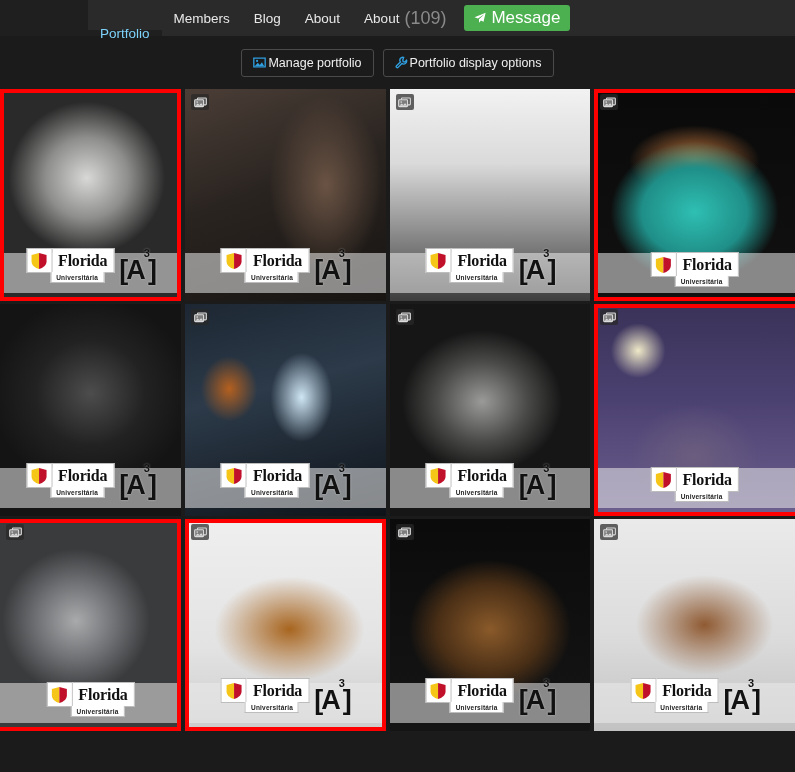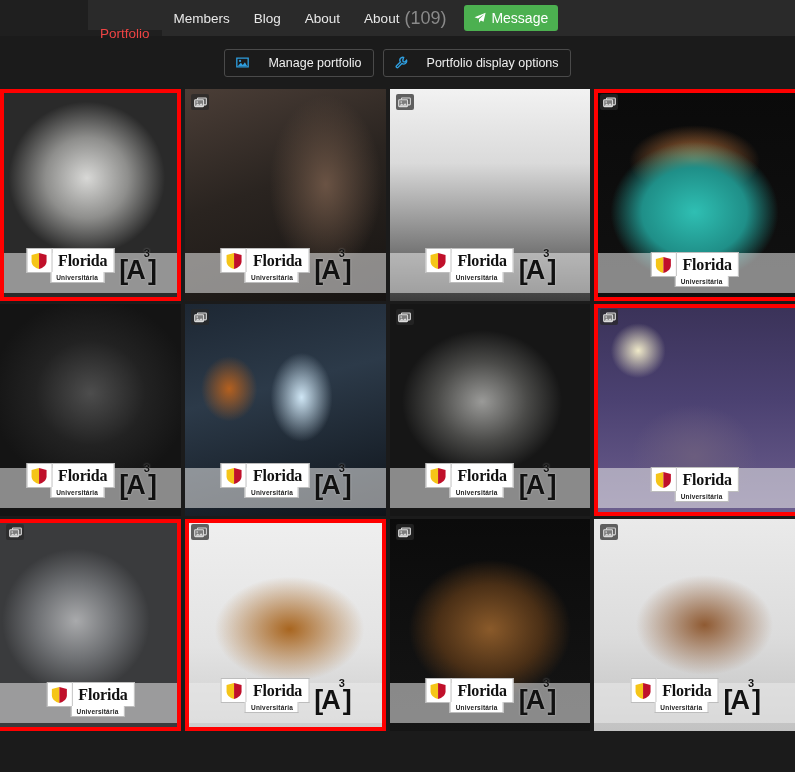--- a/index.html
+++ b/index.html
@@ -20,47 +20,47 @@
   }
   .nav-spacer { width: 88px; background: #1f1f1f; }
   .nav-item {
     display: flex; align-items: center;
     padding: 0 12px;
     font-size: 13.5px;
     color: #e8e8e8;
     white-space: nowrap;
     cursor: pointer;
   }
-  .nav-item.active { background: #1f1f1f; color: #ef4444; margin-top: 30px; }
+  .nav-item.active { background: #1f1f1f; color: #7dd3fc; margin-top: 30px; }
   .nav-count { color: #8a8a8a; margin-left: 5px; font-size: 18px; }
   .msg-btn {
     display: flex; align-items: center; gap: 5px;
     background: #4cb050;
     color: #fff;
-    font-size: 14px;
+    font-size: 17px;
     padding: 0 10px;
     margin: 4px 0 4px 6px;
     border-radius: 3px;
     cursor: pointer;
     height: 26px;
     align-self: center;
   }
   .msg-btn svg { display: block; }
 
   
   .toolbar {
     height: 53px;
     background: #1b1b1b;
     display: flex;
     align-items: center;
     justify-content: center;
     gap: 9px;
   }
   .tb-btn {
-    display: flex; align-items: center; gap: 19px;
+    display: flex; align-items: center; gap: 2px;
     border: 1px solid #4a4a4a;
     border-radius: 3px;
     background: #1b1b1b;
     color: #efefef;
     font-size: 12.5px;
     padding: 6px 11px;
     cursor: pointer;
     white-space: nowrap;
   }
   .tb-ico { color: #2f9fe0; display: flex; }

